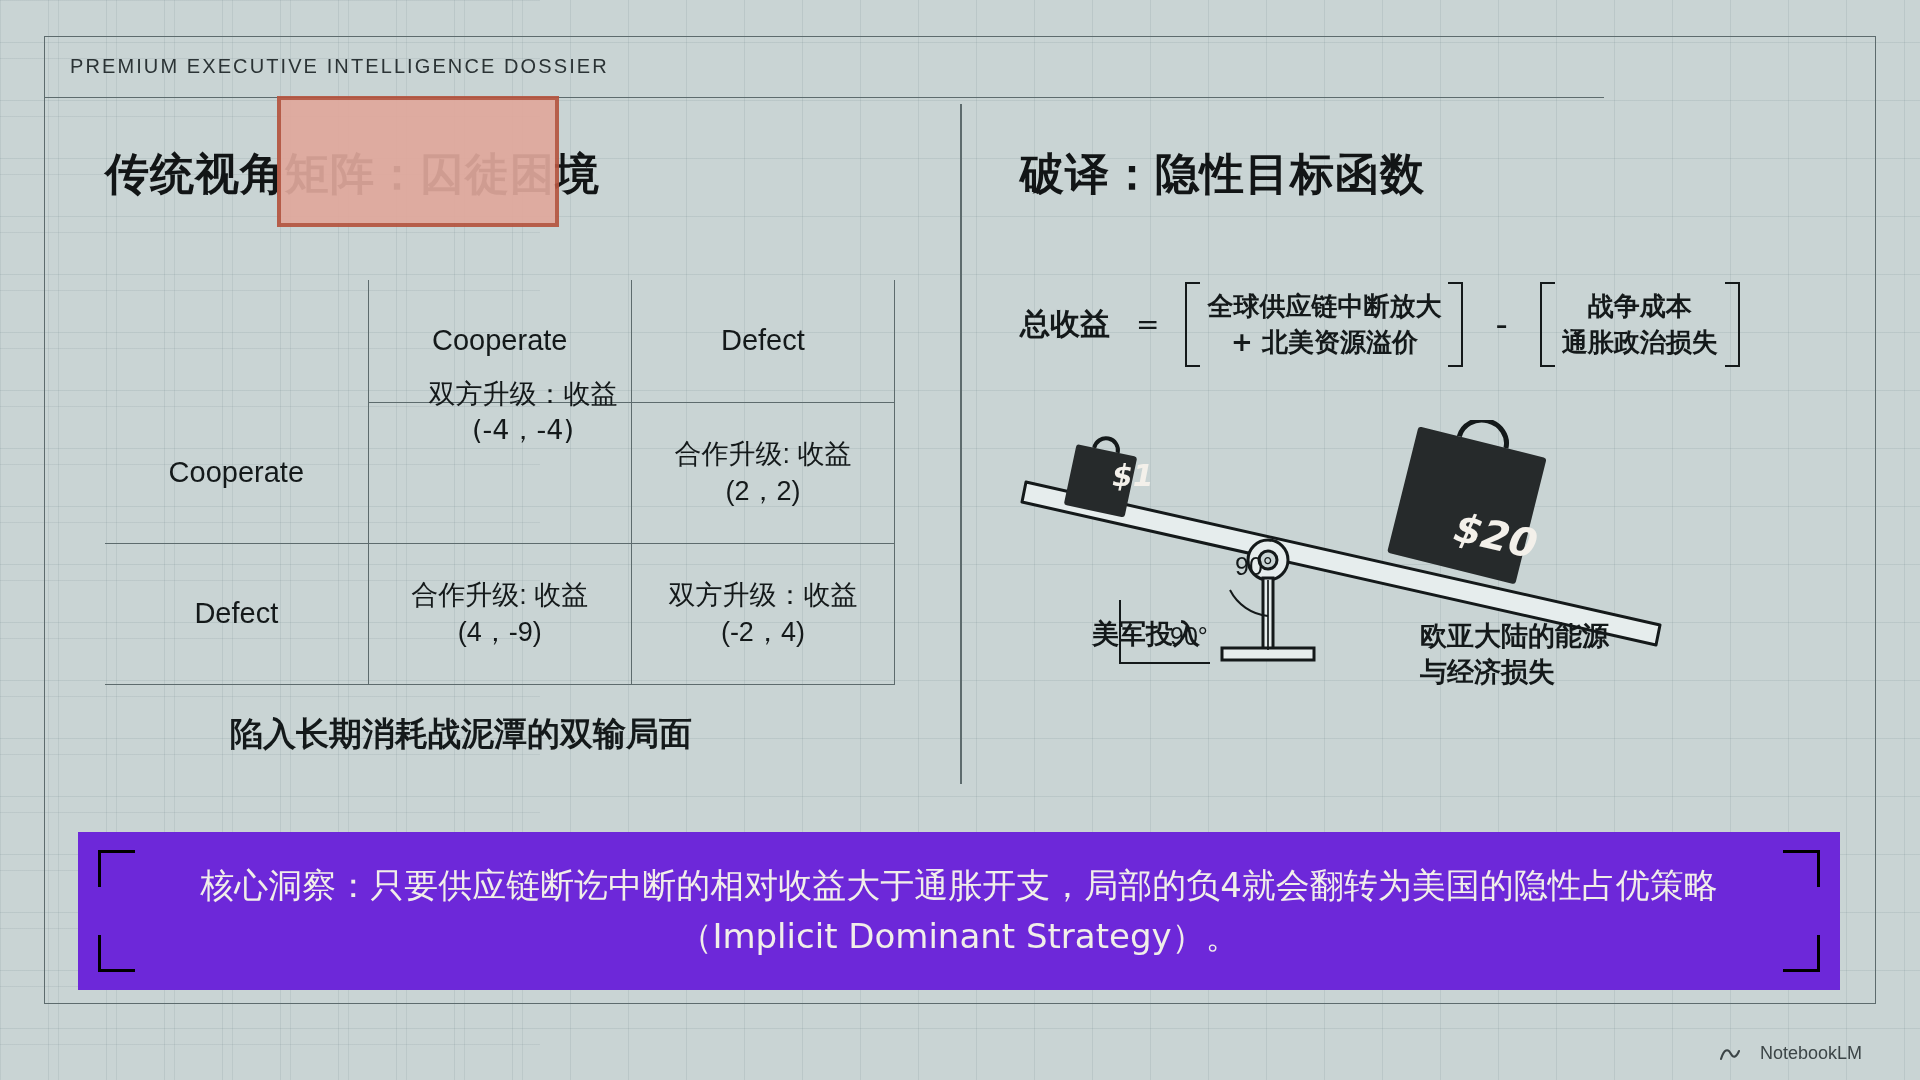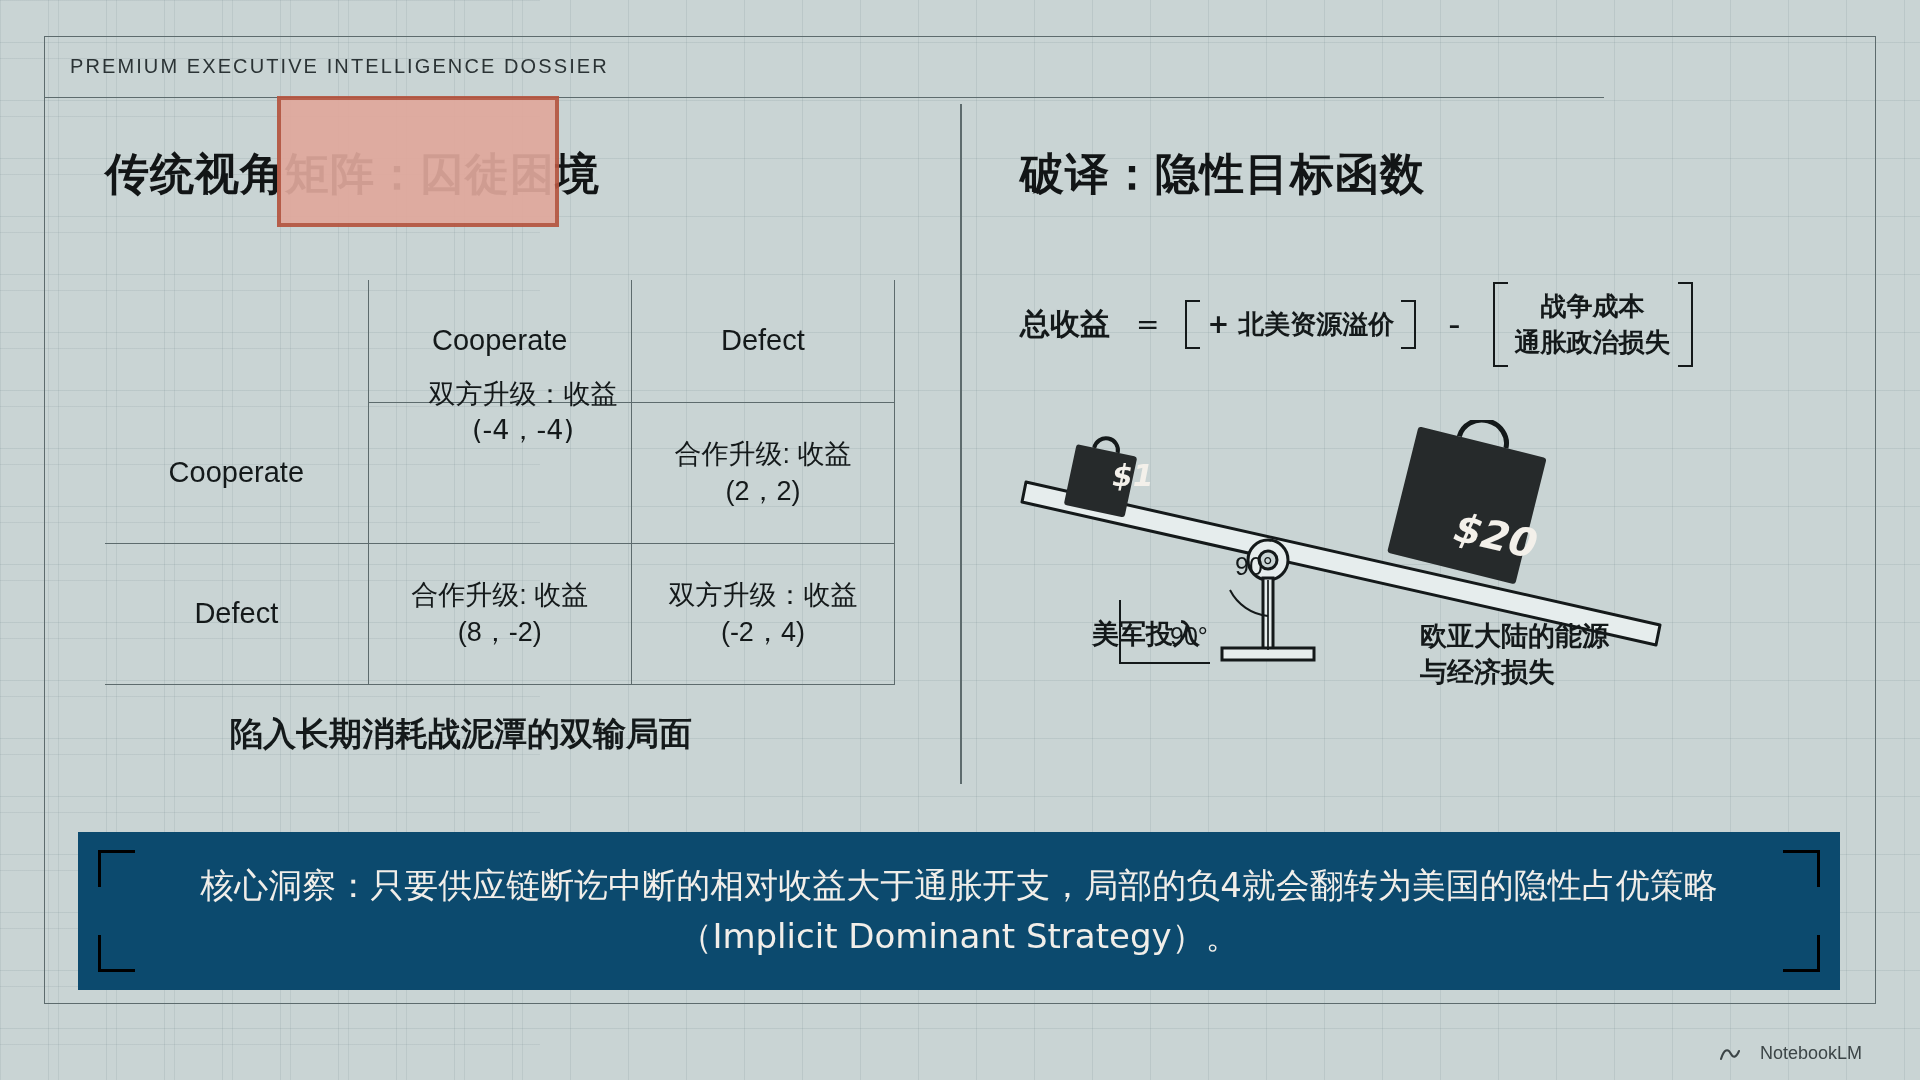--- a/index.html
+++ b/index.html
@@ -137,21 +137,21 @@
     font-family:"DejaVu Sans","Liberation Sans",sans-serif;
   }
   .lbl-left{left:72px;top:196px;}
   .lbl-right{left:400px;top:198px;text-align:left;line-height:1.35;}
   .ang1{position:absolute;left:215px;top:132px;font-size:25px;color:#14191a;}
   .ang2{position:absolute;left:150px;top:202px;font-size:25px;color:#14191a;}
 
   
   .banner{
     position:absolute;left:78px;top:832px;width:1762px;height:158px;
-    background:#0c4a6e;
+    background:#6d28d9;
     display:flex;align-items:center;justify-content:center;
   }
   .banner-text{
     color:#f1eee9;font-size:34px;line-height:1.5;text-align:center;
     max-width:1560px;font-weight:400;
     font-family:"DejaVu Sans","Liberation Sans",sans-serif;
   }
   .corner-br{position:absolute;width:34px;height:34px;border-color:#f1eee9;}
   .cb-tl{left:20px;top:18px;border-left:3px solid;border-top:3px solid;}
   .cb-bl{left:20px;bottom:18px;border-left:3px solid;border-bottom:3px solid;}
@@ -198,41 +198,42 @@
       </td>
       <td class="cell last">
         <span>合作升级: 收益</span>
         <span class="cell-line2">(2，2)</span>
       </td>
     </tr>
     <tr>
       <td class="rowhead">Defect</td>
       <td class="cell">
         <span>合作升级: 收益</span>
-        <span class="cell-line2">(8，-2)</span>
+        <span class="cell-line2">(4，-9)</span>
       </td>
       <td class="cell last">
         <span>双方升级：收益</span>
         <span class="cell-line2">(-2，4)</span>
       </td>
     </tr>
   </tbody>
     </table>
 </div>
 
 <div class="matrix-caption">陷入长期消耗战泥潭的双输局面</div>
 
 <div class="panel" style="left:1020px;top:145px;">
   <div class="panel-title">破译：隐性目标函数</div>
 </div>
 
 <div class="formula">
   <span class="lhs">总收益</span>
   <span class="eq">=</span>
   <span class="bracket">
+    <span>全球供应链中断放大</span>
     <span>+ 北美资源溢价</span>
   </span>
   <span class="minus">-</span>
   <span class="bracket">
     <span>战争成本</span>
     <span>通胀政治损失</span>
   </span>
 </div>
 
 <div class="seesaw">

